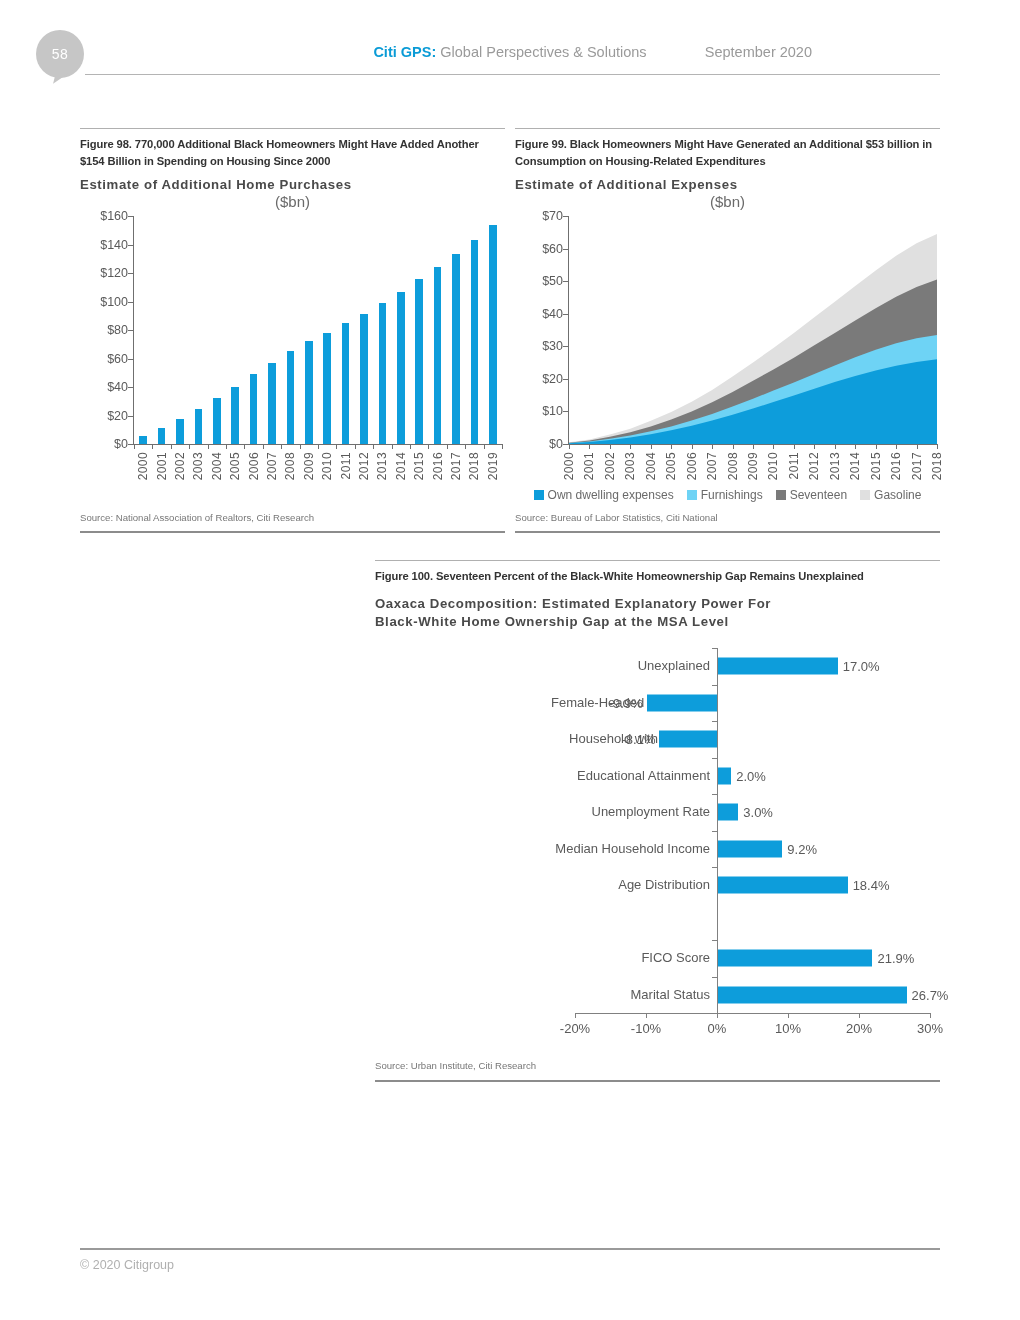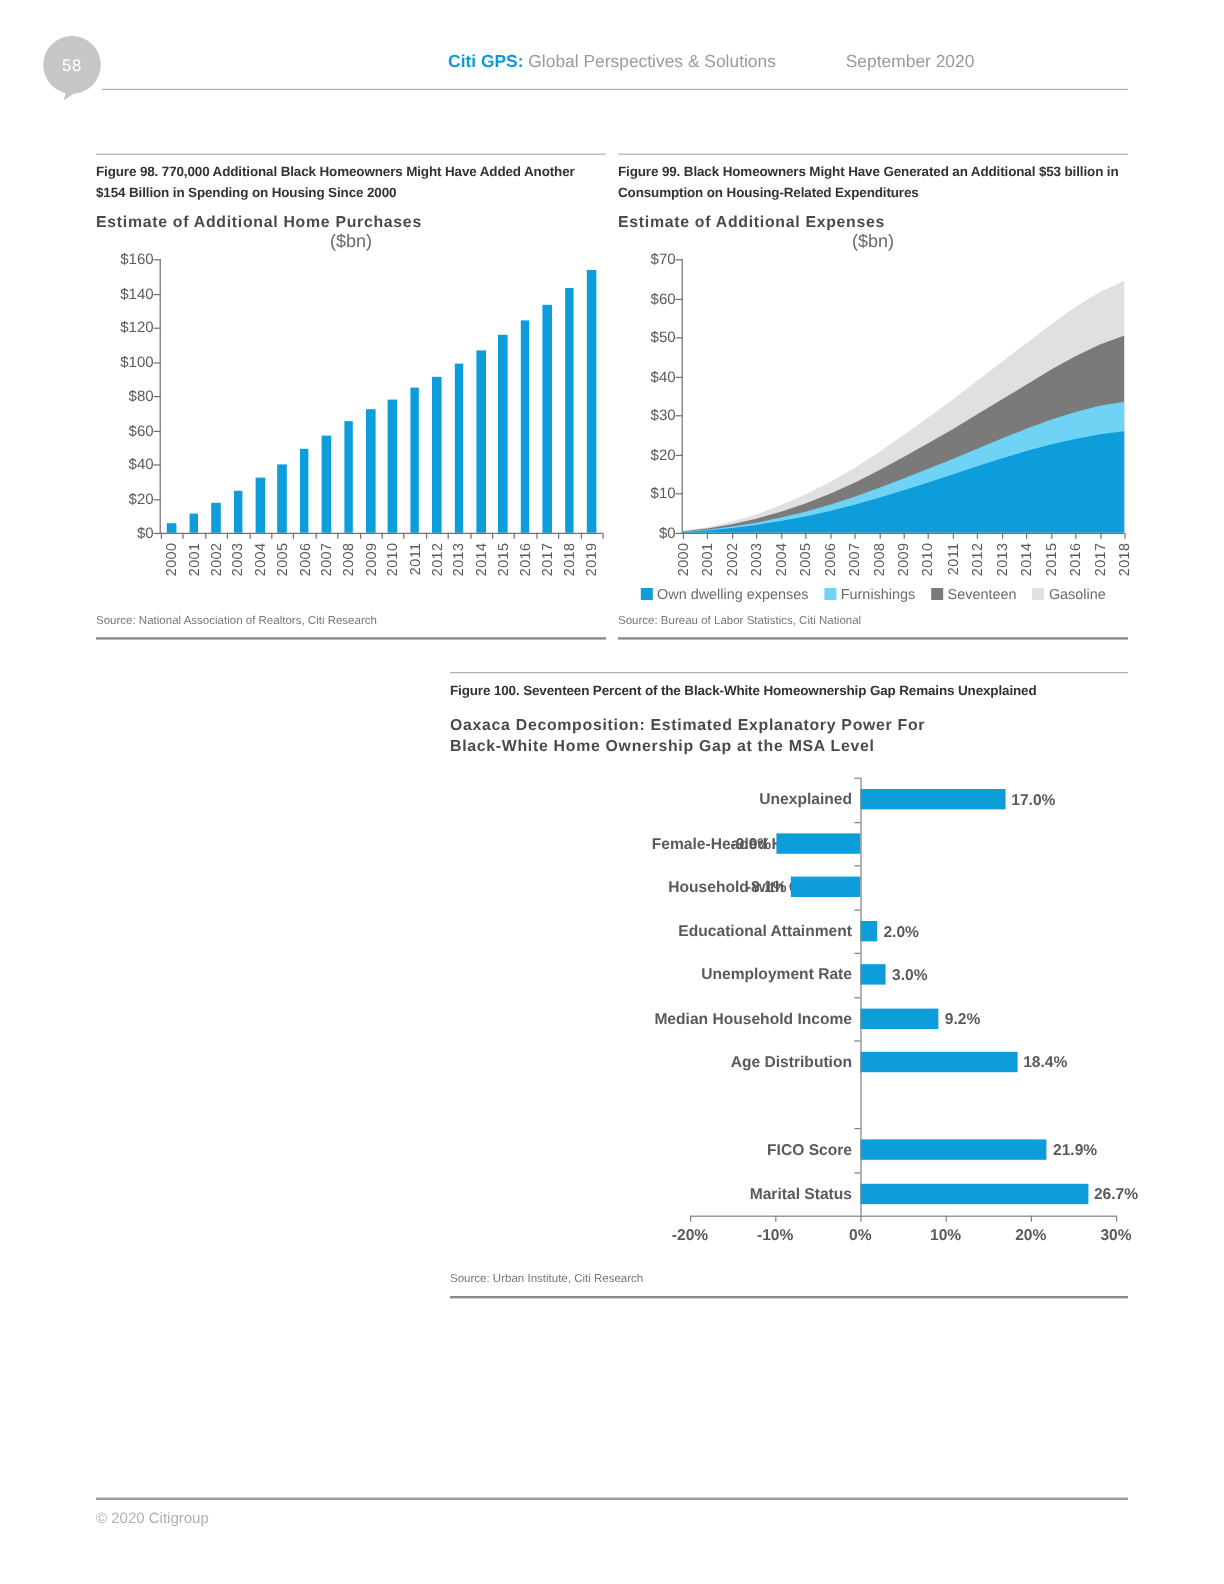--- a/index.html
+++ b/index.html
@@ -165,21 +165,21 @@
     justify-content: center;
     align-items: center;
     gap: 13px;
     font-size: 12px;
     color: #6a6a6a;
   }
   .legend-item { display: flex; align-items: center; gap: 4px; white-space: nowrap; }
   .legend-swatch { width: 10px; height: 10px; display: inline-block; }
 
   
-  #chart3-wrap { position: absolute; left: 375px; top: 648px; width: 565px; height: 400px; font-weight: bold; }
+  #chart3-wrap { position: absolute; left: 375px; top: 648px; width: 565px; height: 400px; }
   .h-row {
     position: absolute;
     left: 0; width: 565px;
     height: 36.5px;
   }
   .h-cat {
     position: absolute;
     right: 392px;
     top: 50%;
     transform: translateY(-50%);

